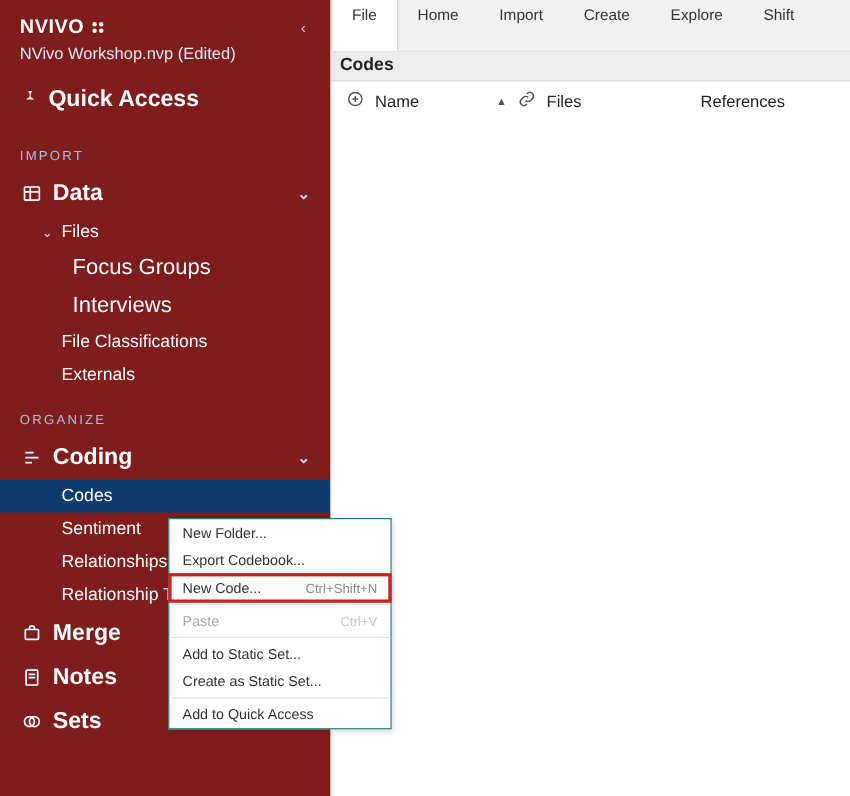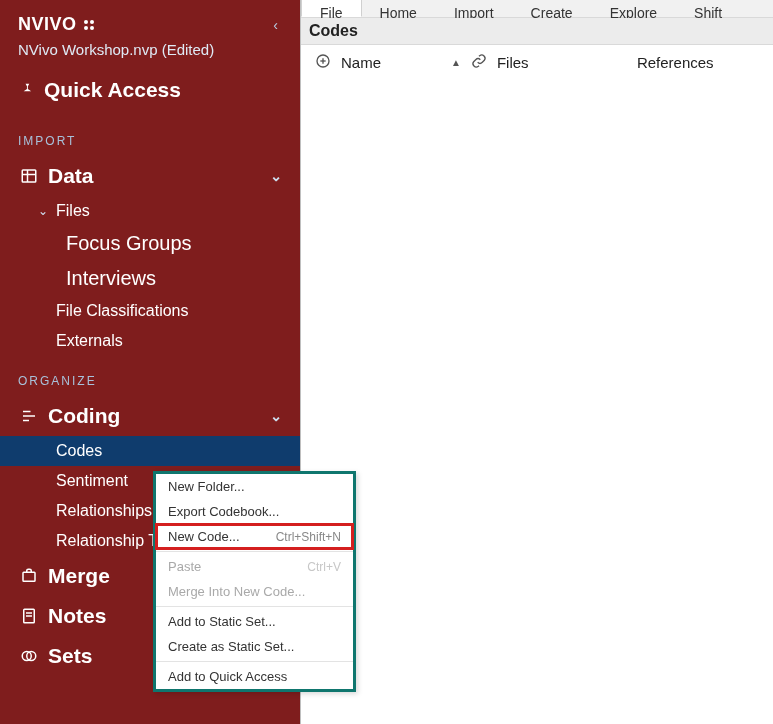--- a/index.html
+++ b/index.html
@@ -56,21 +56,21 @@
 
   .child-1 { padding-left:36px; font-size:16px; }
   .child-2 { padding-left:66px; font-size:20px; }
   .child-v { width:14px; display:inline-flex; justify-content:center; color:#cfe0f1; font-size:12px; margin-right:6px; }
 
   .tree-row.selected { background:#0f3c6d; }
 
   
   .main { flex:1; background:#fff; border-left:1px solid #bfbfbf; display:flex; flex-direction:column; }
   .ribbon {
-    display:flex; background:#f1f1f1; border-bottom:1px solid #d9d9d9; height:18px;
+    display:flex; background:#f1f1f1; border-bottom:1px solid #d9d9d9; height:47px;
     align-items:stretch;
   }
   .ribbon-tab {
     padding: 5px 18px; font-size:14px; color:#333; cursor:pointer; border-right:1px solid transparent;
     border-bottom:1px solid transparent;
   }
   .ribbon-tab.active {
     background:#fff; border:1px solid #d0d0d0; border-bottom:1px solid #fff;
     border-top:none;
   }
@@ -89,21 +89,21 @@
   .hdr-name { width:100px; }
   .hdr-files { width:130px; }
   .sort-arrow { font-size:10px; color:#555; }
   .link-icon svg{ width:16px; height:16px; stroke:#555; fill:none; stroke-width:2; }
 
   
   .ctx-menu {
     position:absolute;
     left:153px; top:471px;
     width:203px;
-    background:#fff; border:3px solid #0f766e;
+    background:#fff; border:1px solid #0f766e;
     font-size:13px; color:#333;
     box-shadow: 2px 2px 5px rgba(0,0,0,0.15);
     z-index:50;
   }
   .ctx-item {
     padding:5px 12px; display:flex; justify-content:space-between; align-items:center;
     cursor:pointer; white-space:nowrap;
   }
   .ctx-item.disabled { color:#a9a9a9; cursor:default; }
   .ctx-sep { height:1px; background:#e3e3e3; margin:2px 0; }
@@ -292,23 +292,20 @@
     </div>
     <div class="ctx-item highlight">
       <span>New Code...</span>
       <span class="accel">Ctrl+Shift+N</span>
     </div>
     <div class="ctx-sep"></div>
     <div class="ctx-item disabled">
       <span>Paste</span>
       <span class="accel">Ctrl+V</span>
     </div>
-    <div class="ctx-item disabled">
-      <span>Merge Into New Code...</span>
-    </div>
     <div class="ctx-sep"></div>
     <div class="ctx-item">
       <span>Add to Static Set...</span>
     </div>
     <div class="ctx-item">
       <span>Create as Static Set...</span>
     </div>
     <div class="ctx-sep"></div>
     <div class="ctx-item">
       <span>Add to Quick Access</span>

